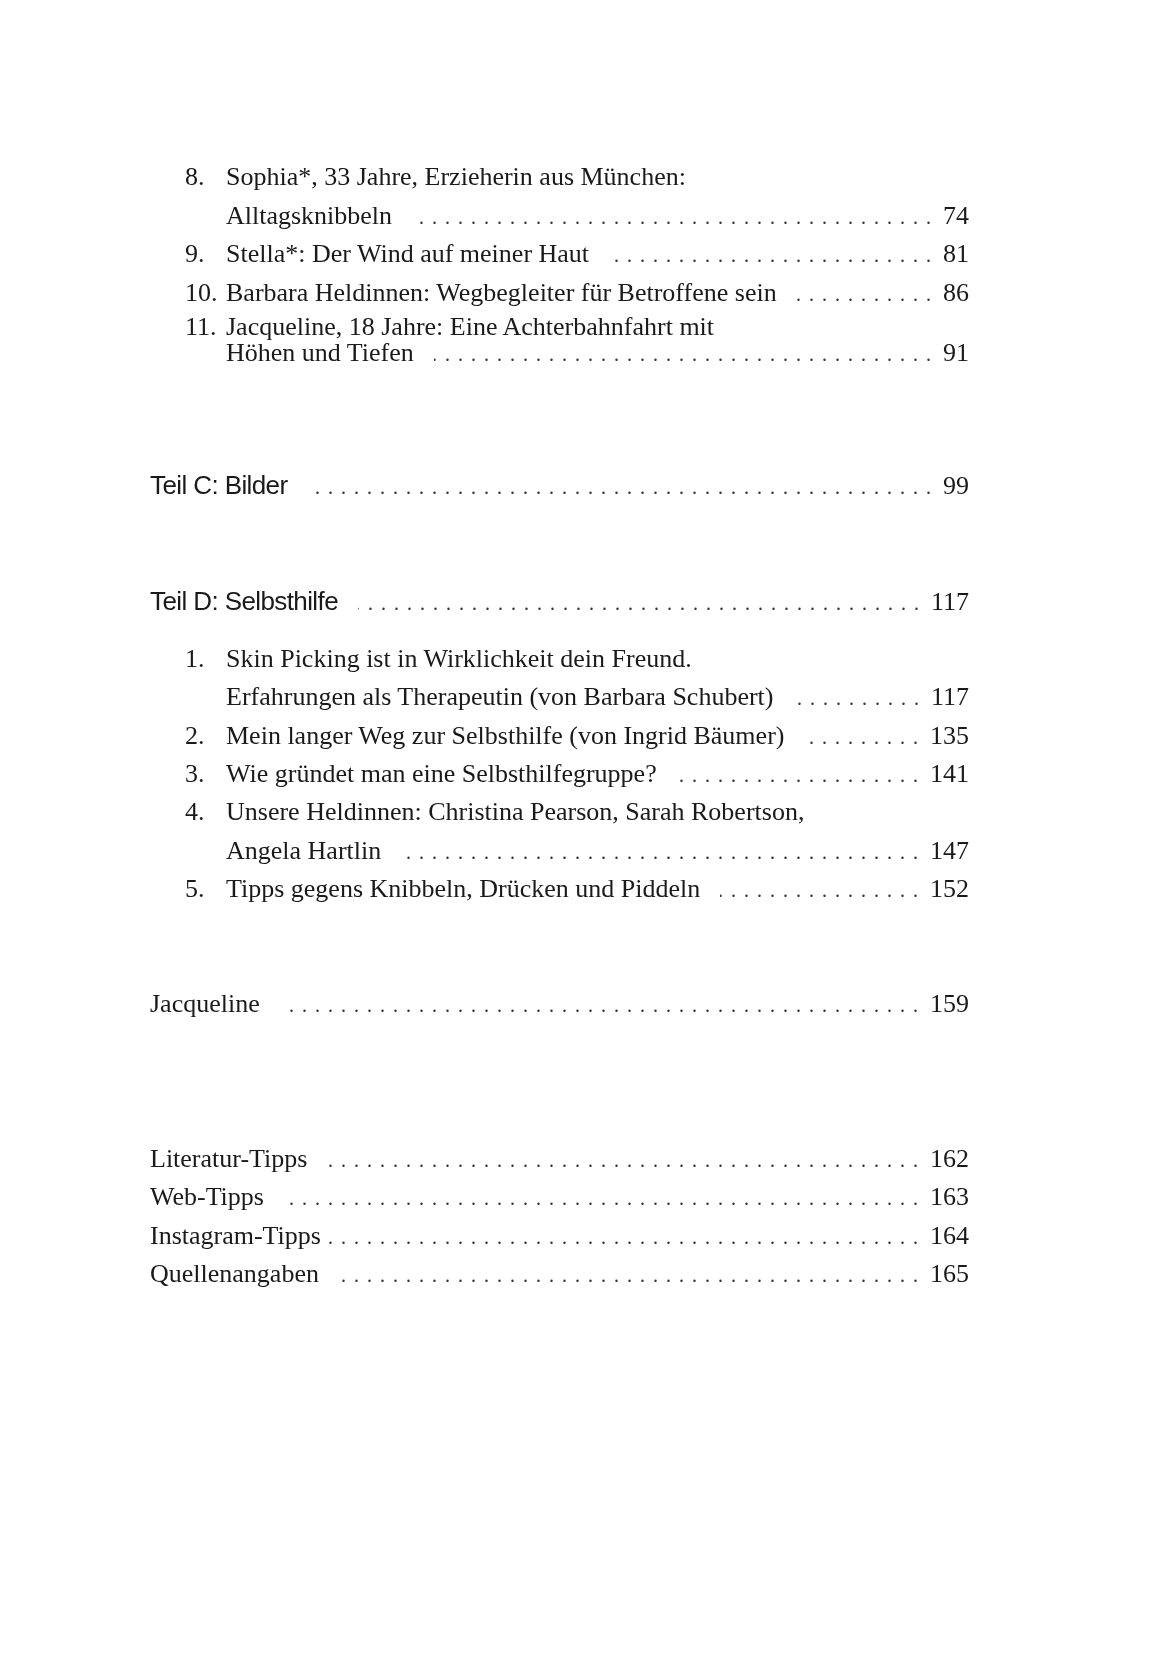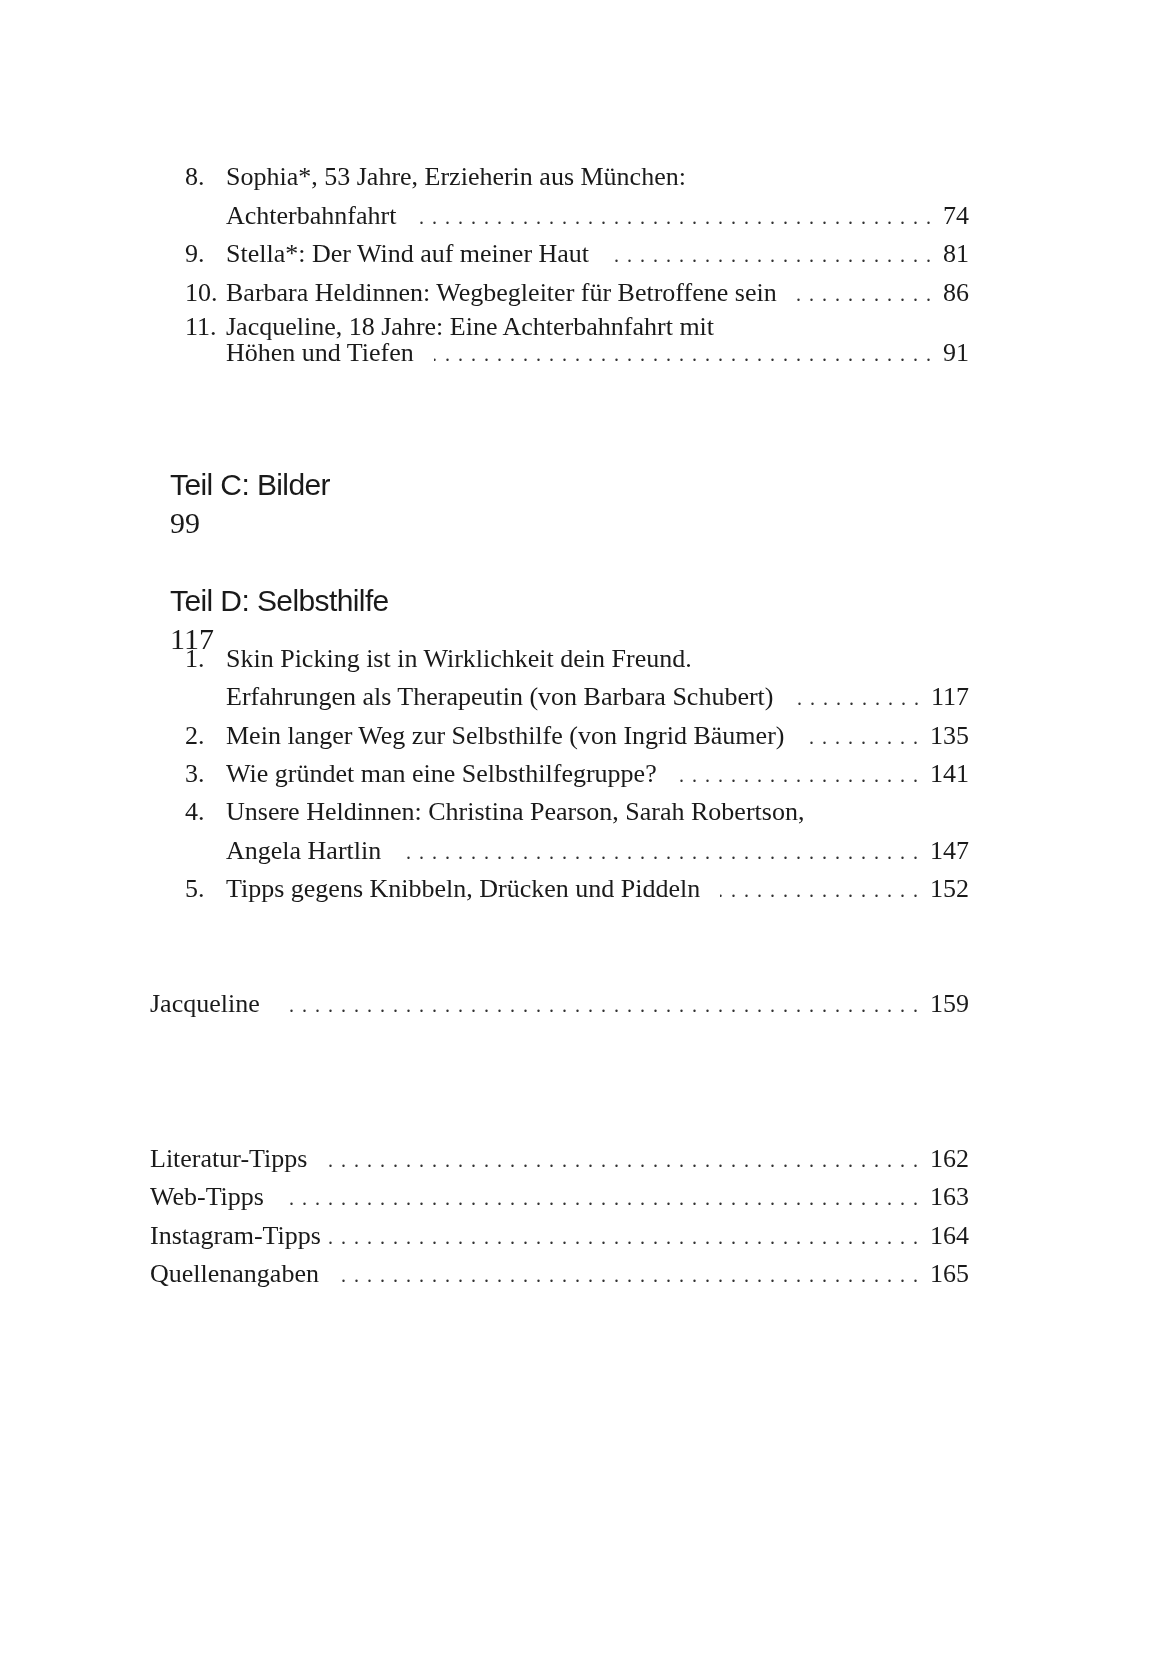--- a/index.html
+++ b/index.html
@@ -11,34 +11,34 @@
   .line.sub { left: 185px; width: 784px; }
   .num { width: 41px; flex: 0 0 41px; }
   .cont { padding-left: 41px; }
   .txt { flex: 0 0 auto; }
   .dots { flex: 1 1 auto; overflow: hidden; margin: 0 12px 0 20px; letter-spacing: 4.6px;
           color: #333; font-size: 20px; }
   .dots::before { content: ". . . . . . . . . . . . . . . . . . . . . . . . . . . . . . . . . . . . . . . . . . . . . . . . . . . . . . . . . . . . . . . . . . . . . . . . . . . . . . . . . . . . . . . . . . . . . . . . . . . . . . . . . . . . . . . . . . . ";
                   letter-spacing: 0; word-spacing: 3px; direction: rtl; }
   .dots { direction: rtl; text-align: left; }
   .pg { flex: 0 0 auto; text-align: right; }
-  .heading { font-family: "Liberation Sans", "DejaVu Sans", sans-serif; font-size: 30px; letter-spacing: -0.6px; flex-direction: column; }
+  .heading { font-family: "Liberation Sans", "DejaVu Sans", sans-serif; font-size: 26px; letter-spacing: -0.6px; }
   .heading .pg, .heading .dots { font-family: "Liberation Serif", serif; letter-spacing: 0; }
 </style>
 </head>
 <body>
 
 <div class="page">
 
   <div class="line sub" style="top:158px">
     <span class="num">8.</span>
-    <span class="txt">Sophia*, 53 Jahre, Erzieherin aus München:</span>
+    <span class="txt">Sophia*, 33 Jahre, Erzieherin aus München:</span>
   </div>
   <div class="line sub" style="top:197px">
-    <span class="txt cont">Achterbahnfahrt</span>
+    <span class="txt cont">Alltagsknibbeln</span>
     <span class="dots"></span>
     <span class="pg">74</span>
   </div>
   <div class="line sub" style="top:235px">
     <span class="num">9.</span>
     <span class="txt">Stella*: Der Wind auf meiner Haut</span>
     <span class="dots"></span>
     <span class="pg">81</span>
   </div>
   <div class="line sub" style="top:274px">

